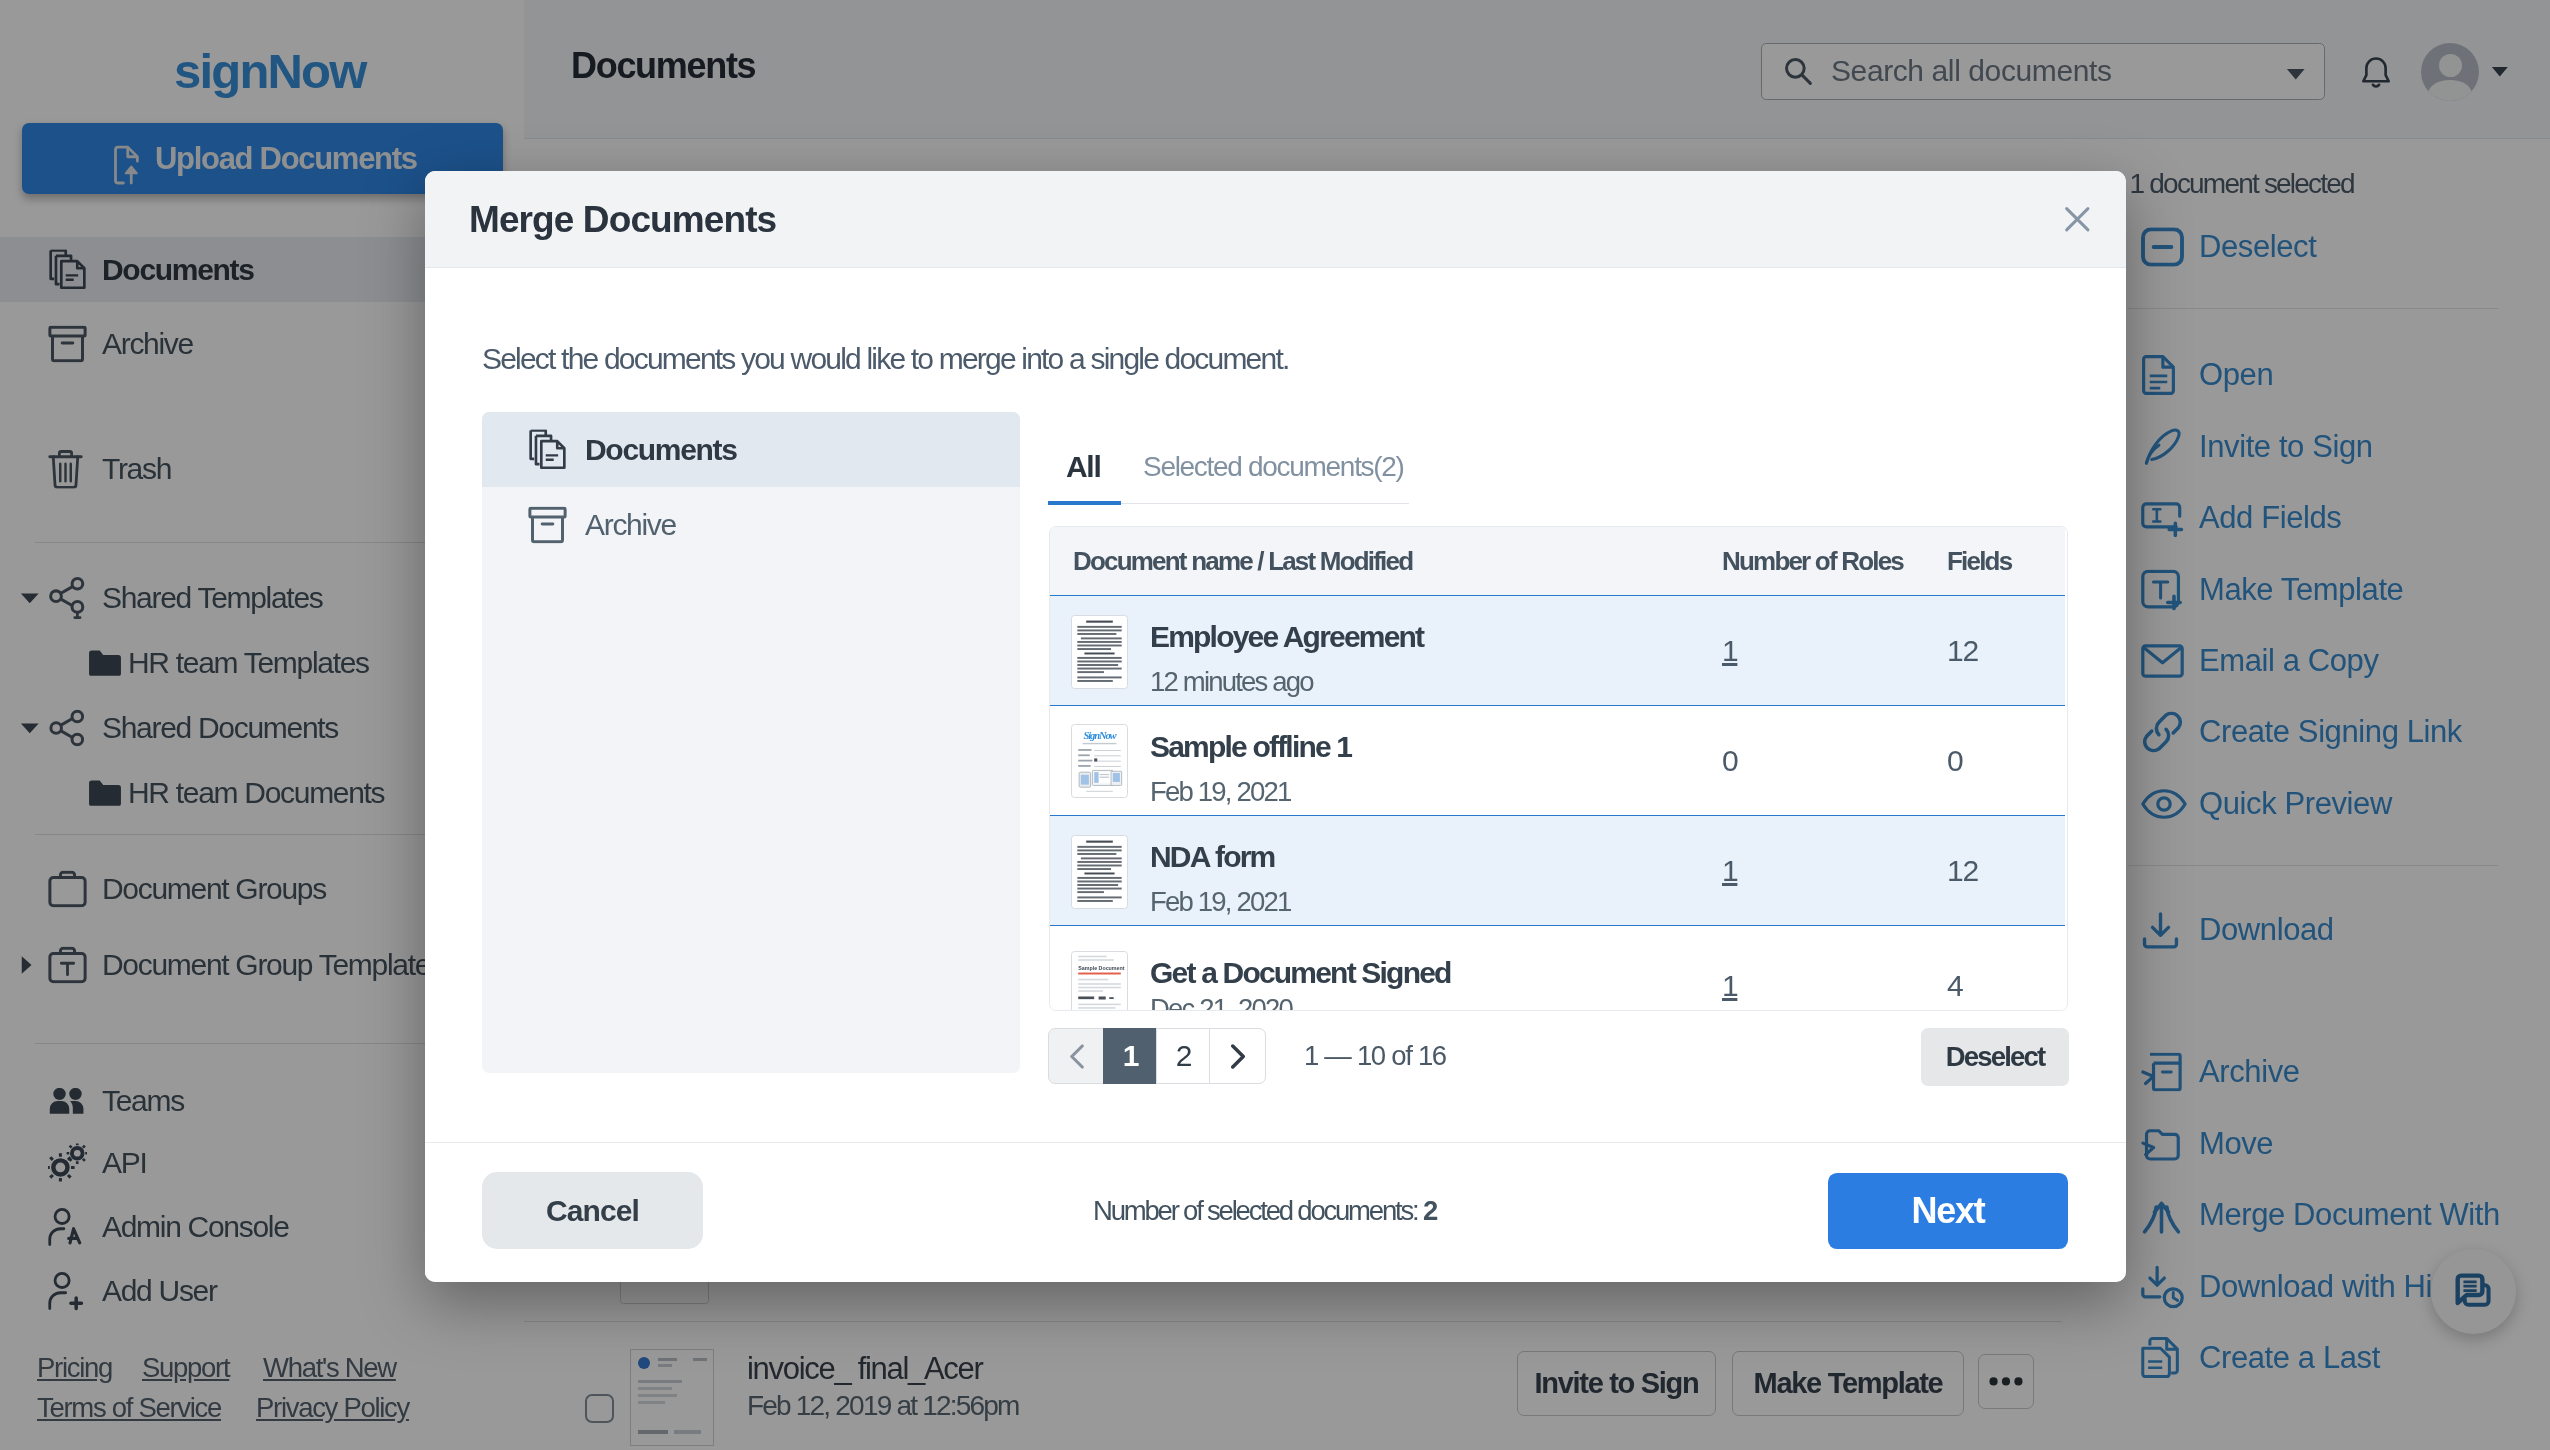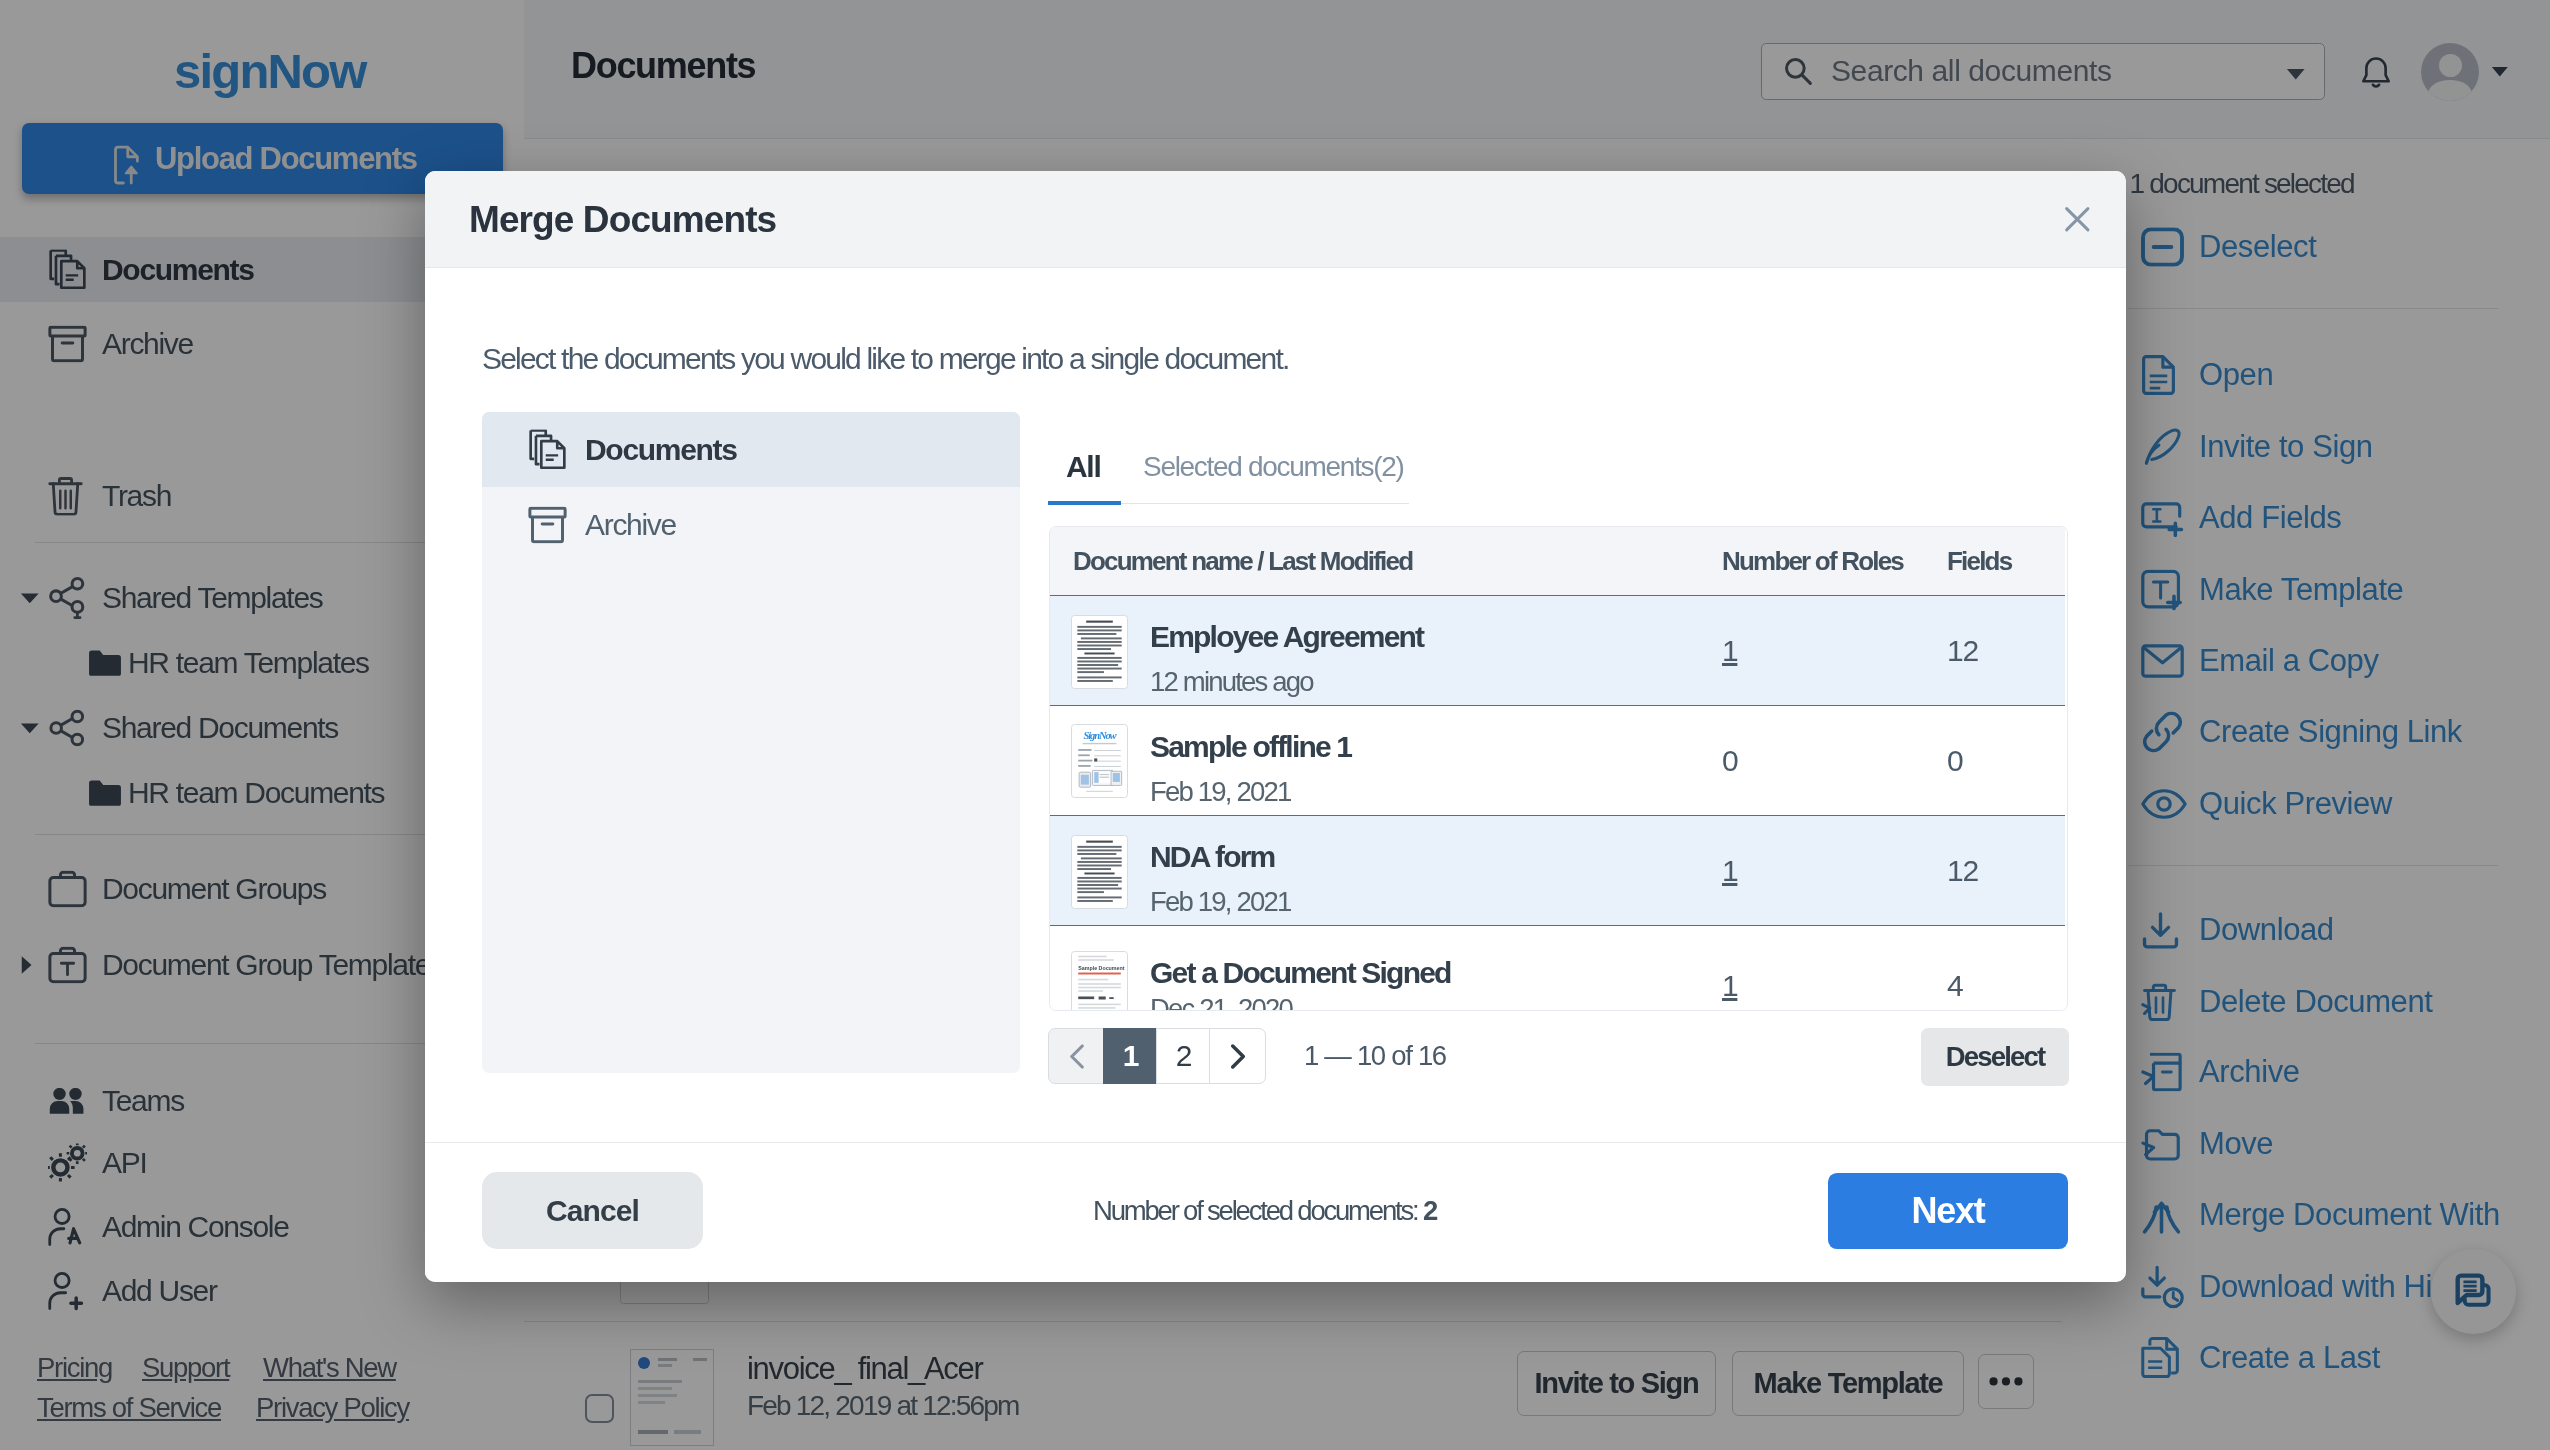--- a/index.html
+++ b/index.html
@@ -79,21 +79,21 @@
       <div class="tx">Documents</div>
     </div>
     <div class="nav" style="top:311px;">
       <svg class="ic" width="39" height="37" viewBox="0 0 44 42" fill="none" stroke="#4b5763" stroke-width="3.4" stroke-linejoin="round">
           <rect x="2" y="2" width="40" height="10" rx="1"></rect>
           <path d="M5 12 v26 a2 2 0 0 0 2 2 h30 a2 2 0 0 0 2-2 V12"></path>
           <path d="M16 20 h12" stroke-linecap="round"></path>
         </svg>
       <div class="tx">Archive</div>
     </div>
-    <div class="nav" style="top:463px;">
+    <div class="nav" style="top:436px;">
       <svg class="ic" width="35" height="39" viewBox="0 0 40 44" fill="none" stroke="#4b5763" stroke-width="3.2" stroke-linecap="round" stroke-linejoin="round">
           <path d="M2 8 h36 M13 8 V4 a2 2 0 0 1 2-2 h10 a2 2 0 0 1 2 2 v4"></path>
           <path d="M6 8 l2 32 a3 3 0 0 0 3 3 h18 a3 3 0 0 0 3-3 l2-32"></path>
           <path d="M14 16 v20 M20 16 v20 M26 16 v20" stroke-width="2.8"></path>
         </svg>
       <div class="tx">Trash</div>
     </div>
     <div class="sdiv" style="top:542px;"></div>
 
     <div class="nav" style="top:565px;">
@@ -313,29 +313,20 @@
         </svg>
       <div class="tx">Quick Preview</div>
     </div>
     <div class="rdiv" style="top:724px;"></div>
     <div class="ract" style="left:0;top:762px;width:431px;">
       <svg class="ic" width="39" height="39" viewBox="0 0 44 44" fill="none" stroke="#3a8acd" stroke-width="3.8" stroke-linecap="round" stroke-linejoin="round">
           <path d="M22 4 v24 M22 28 l-9 -9 M22 28 l9 -9"></path>
           <path d="M4 32 v6 a3 3 0 0 0 3 3 h30 a3 3 0 0 0 3 -3 v-6"></path>
         </svg>
       <div class="tx">Download</div>
-    </div>
-    <div class="ract" style="left:0;top:834px;width:431px;">
-      <svg class="ic" width="37" height="41" viewBox="0 0 42 46" fill="none" stroke="#3a8acd" stroke-width="3.4" stroke-linecap="round" stroke-linejoin="round">
-          <path d="M4 10 h34 M14 10 V6 a2 2 0 0 1 2-2 h10 a2 2 0 0 1 2 2 v4"></path>
-          <path d="M8 10 l2 30 a3 3 0 0 0 3 3 h16 a3 3 0 0 0 3-3 l2-30"></path>
-          <path d="M17 18 v17 M25 18 v17" stroke-width="3"></path>
-          <path d="M2 26 l8 4 -6 6" stroke-width="3.4"></path>
-        </svg>
-      <div class="tx">Delete Document</div>
     </div>
     <div class="ract" style="left:0;top:904px;width:431px;">
       <svg class="ic" width="41" height="39" viewBox="0 0 46 44" fill="none" stroke="#3a8acd" stroke-width="3.6" stroke-linejoin="round">
           <path d="M10 2 h32 a2 2 0 0 1 2 2 v8 H14"></path>
           <path d="M14 12 v28 a2 2 0 0 0 2 2 h26 a2 2 0 0 0 2-2 V12"></path>
           <path d="M2 22 l12 5 -9 8" stroke-linecap="round"></path>
           <path d="M24 22 h10" stroke-linecap="round" stroke-width="3.2"></path>
         </svg>
       <div class="tx">Archive</div>
     </div>

